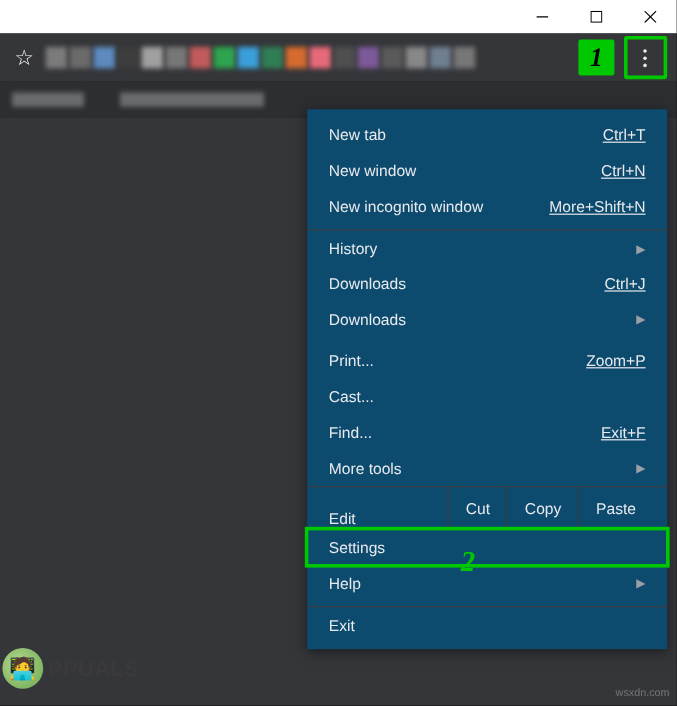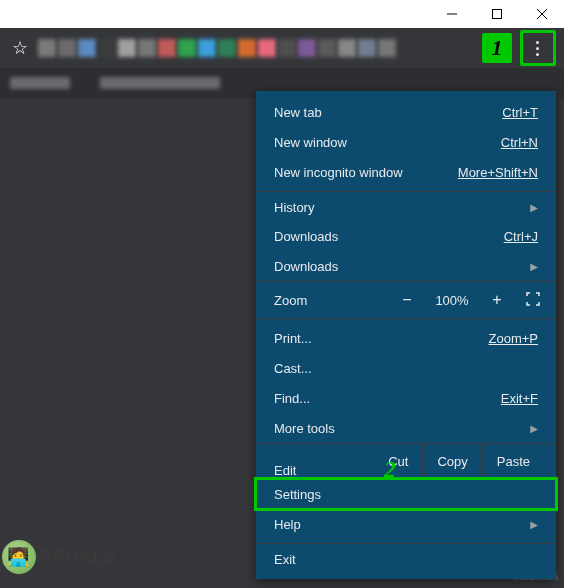--- a/index.html
+++ b/index.html
@@ -346,31 +346,20 @@
   </div>
   <div class="menu-row">
     <span class="menu-label">Downloads</span>
     <span class="menu-shortcut">Ctrl+J</span>
   </div>
   <div class="menu-row">
     <span class="menu-label">Downloads</span>
     <span class="chevron">▶</span>
   </div>
 
-  <div class="zoom-row">
-    <span class="zoom-label">Zoom</span>
-    <span class="zoom-btn">−</span>
-    <span class="zoom-val">100%</span>
-    <span class="zoom-btn">+</span>
-    <span class="fullscreen">
-      <svg width="14" height="14" viewBox="0 0 14 14" fill="none" stroke="#e8eaed" stroke-width="1.5">
-        <path d="M1 4 V1 H4 M10 1 H13 V4 M13 10 V13 H10 M4 13 H1 V10"></path>
-      </svg>
-    </span>
-  </div>
 
   <div class="menu-row" style="margin-top:4px">
     <span class="menu-label">Print...</span>
     <span class="menu-shortcut">Zoom+P</span>
   </div>
   <div class="menu-row">
     <span class="menu-label">Cast...</span>
   </div>
   <div class="menu-row">
     <span class="menu-label">Find...</span>

